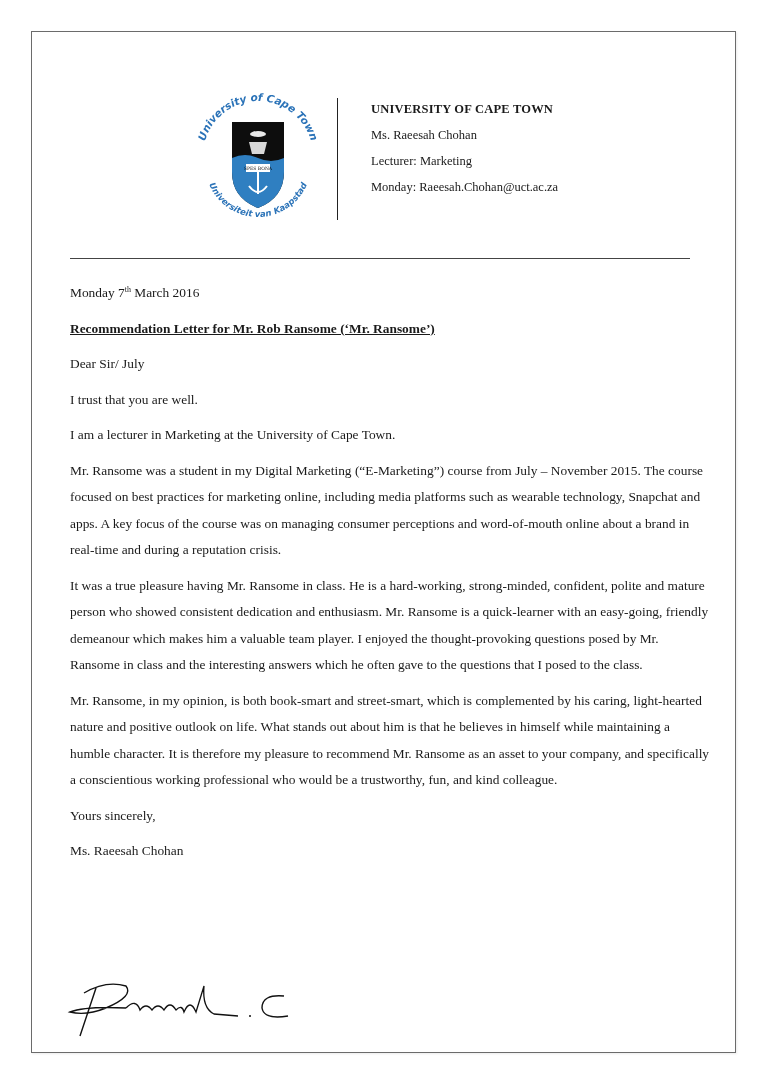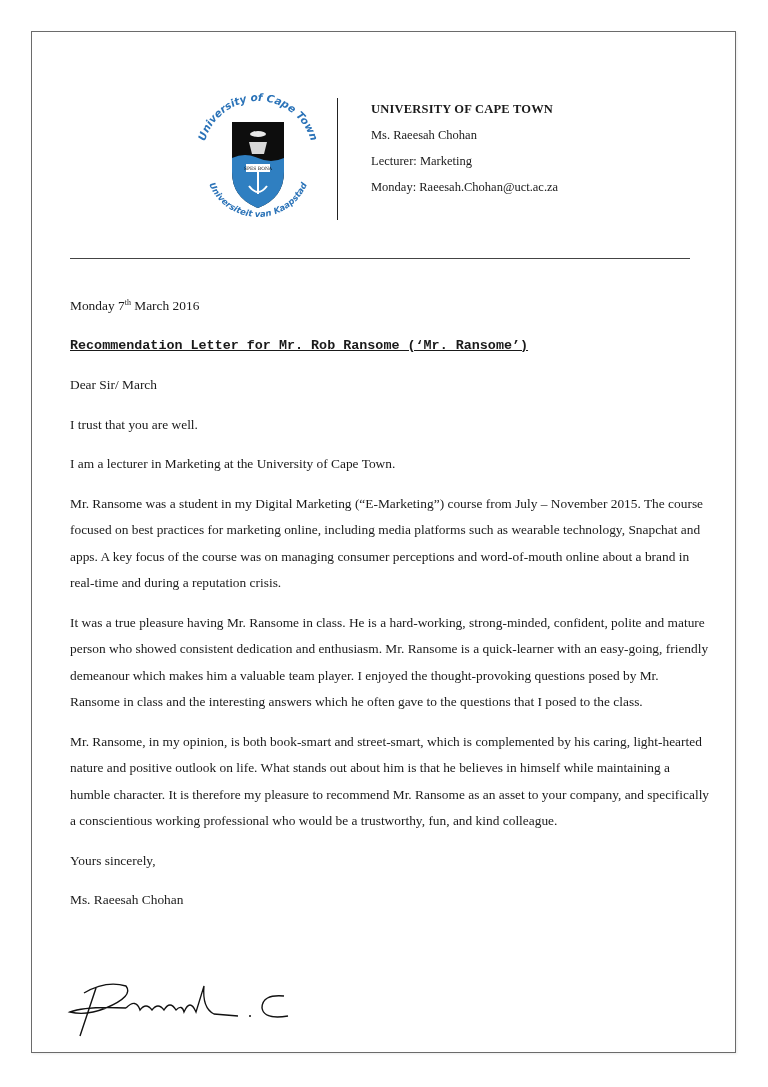--- a/index.html
+++ b/index.html
@@ -4,22 +4,22 @@
 <style>
   html, body { margin: 0; padding: 0; background: #ffffff; }
   body { width: 768px; height: 1087px; position: relative; overflow: hidden; font-family: "Liberation Serif", "DejaVu Serif", serif; color: #1a1a1a; }
   .page-border { position: absolute; left: 31px; top: 31px; width: 705px; height: 1022px; border: 1px solid #6b6b6b; box-sizing: border-box; box-shadow: 1px 1px 2px rgba(0,0,0,0.08); }
   .logo { position: absolute; left: 183px; top: 86px; width: 150px; height: 138px; }
   .header-divider { position: absolute; left: 337px; top: 98px; width: 1px; height: 122px; background: #222; }
   .header-info { position: absolute; left: 371px; top: 96px; font-size: 12.5px; line-height: 26px; }
   .header-info .uni { font-weight: bold; font-size: 12.5px; letter-spacing: 0.2px; }
   .rule { position: absolute; left: 70px; top: 258px; width: 620px; height: 1px; background: #444; }
   .body-text { position: absolute; left: 70px; top: 280px; width: 640px; font-size: 13.4px; line-height: 26.5px; }
-  .body-text p { margin: 13px 0 9px 0; }
-  .subject { font-weight: bold; text-decoration: underline; font-family: Liberation Mono, monospace; }
+  .body-text p { margin: 0 0 9px 0; }
+  .subject { font-weight: bold; text-decoration: underline; }
   sup { font-size: 8px; line-height: 0; }
   .signature { position: absolute; left: 66px; top: 968px; width: 230px; height: 70px; }
 </style>
 </head>
 <body>
 
 <div class="page-border"></div>
 
 <svg class="logo" viewBox="0 0 150 138">
   <defs>
@@ -51,21 +51,21 @@
   <div>Ms. Raeesah Chohan</div>
   <div>Lecturer: Marketing</div>
   <div>Monday: Raeesah.Chohan@uct.ac.za</div>
 </div>
 
 <div class="rule"></div>
 
 <div class="body-text">
   <p><span>Monday 7</span><sup>th</sup><span> March 2016</span></p>
   <p class="subject">Recommendation Letter for Mr. Rob Ransome (‘Mr. Ransome’)</p>
-  <p>Dear Sir/ March</p>
+  <p>Dear Sir/ July</p>
   <p>I trust that you are well.</p>
   <p>I am a lecturer in Marketing at the University of Cape Town.</p>
   <p>Mr. Ransome was a student in my Digital Marketing (“E-Marketing”) course from July – November 2015. The course focused on best practices for marketing online, including media platforms such as wearable technology, Snapchat and apps. A key focus of the course was on managing consumer perceptions and word-of-mouth online about a brand in real-time and during a reputation crisis.</p>
   <p>It was a true pleasure having Mr. Ransome in class. He is a hard-working, strong-minded, confident, polite and mature person who showed consistent dedication and enthusiasm. Mr. Ransome is a quick-learner with an easy-going, friendly demeanour which makes him a valuable team player. I enjoyed the thought-provoking questions posed by Mr. Ransome in class and the interesting answers which he often gave to the questions that I posed to the class.</p>
   <p>Mr. Ransome, in my opinion, is both book-smart and street-smart, which is complemented by his caring, light-hearted nature and positive outlook on life. What stands out about him is that he believes in himself while maintaining a humble character. It is therefore my pleasure to recommend Mr. Ransome as an asset to your company, and specifically a conscientious working professional who would be a trustworthy, fun, and kind colleague.</p>
   <p>Yours sincerely,</p>
   <p>Ms. Raeesah Chohan</p>
 </div>
 
 <svg class="signature" viewBox="0 0 230 70">

